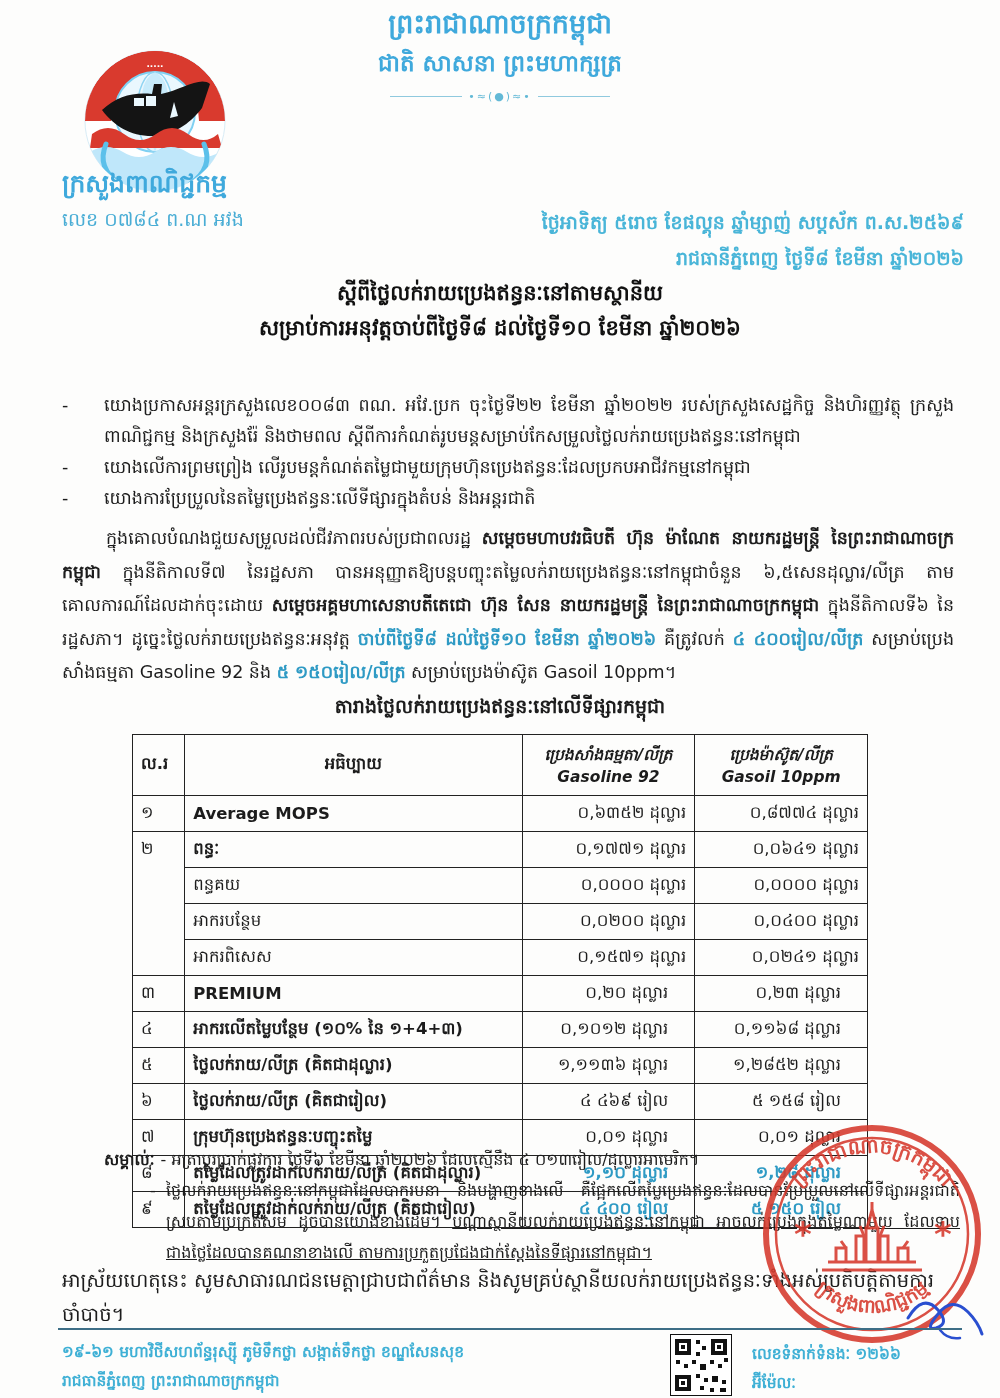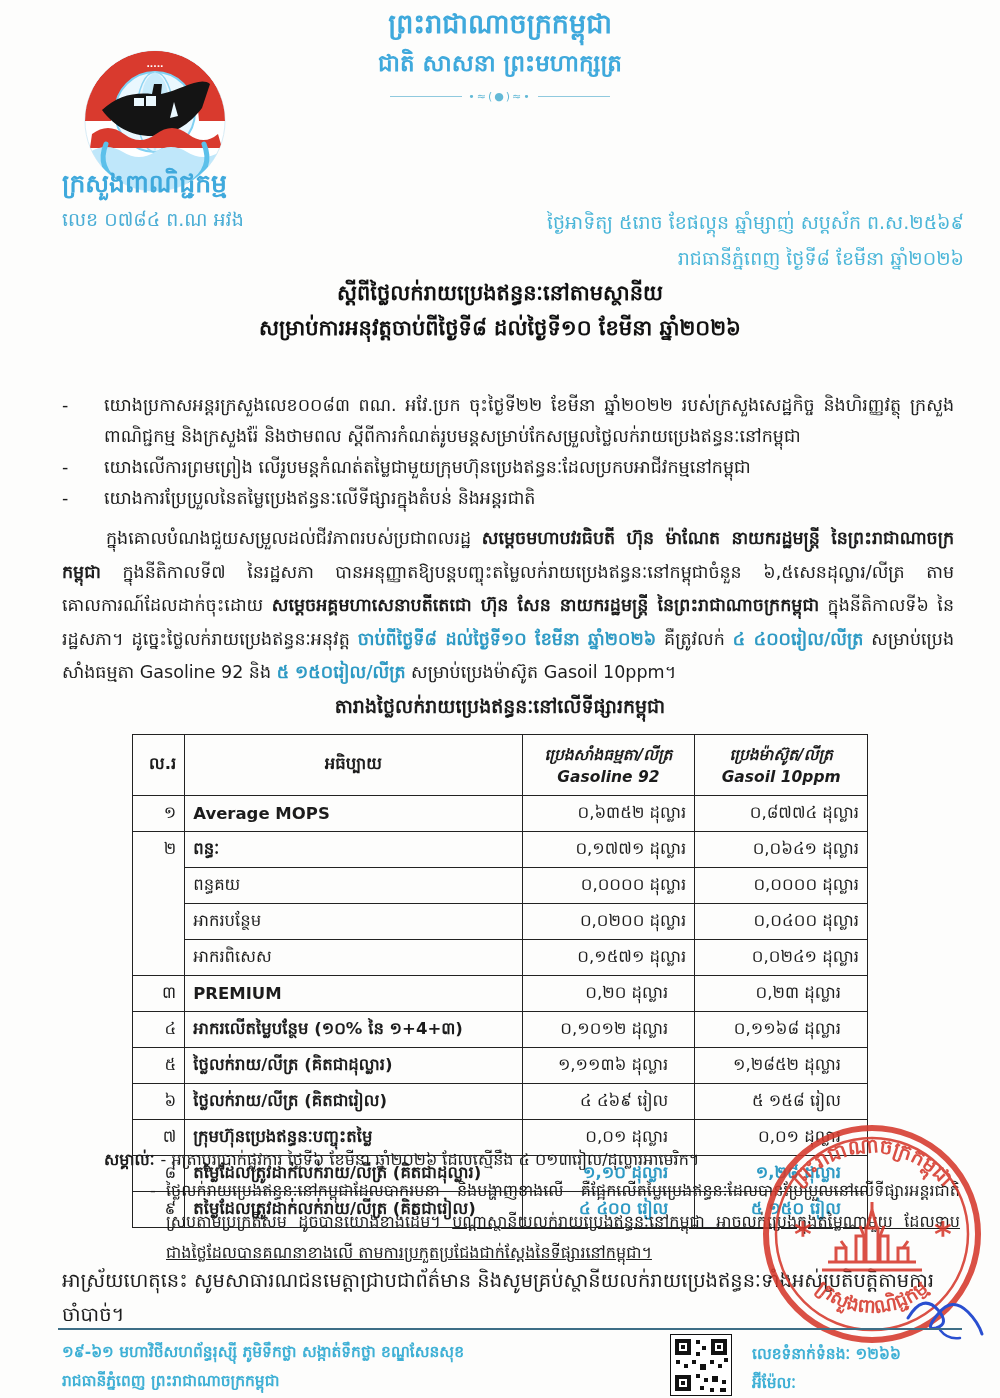--- a/index.html
+++ b/index.html
@@ -13,42 +13,42 @@
   .kingdom{position:absolute;top:4px;left:0;right:0;text-align:center;color:#3fa9dc;}
   .kingdom .l1{font-size:27px;font-weight:bold;line-height:40px;}
   .kingdom .l2{font-size:23px;font-weight:bold;line-height:38px;}
   .ornament{position:absolute;top:90px;left:390px;width:220px;display:flex;align-items:center;color:#63b9d6;}
   .ornament .line{flex:1;border-top:1px solid #8fc9de;}
   .ornament .mid{padding:0 6px;font-size:11px;letter-spacing:2px;}
   .logo{position:absolute;top:48px;left:82px;width:146px;height:146px;}
   .ministry{position:absolute;top:166px;left:62px;color:#3fa9dc;}
   .ministry .name{font-size:25px;font-weight:bold;line-height:36px;}
   .ministry .num{font-size:19px;line-height:34px;color:#49add5;}
-  .dates{position:absolute;top:204px;right:36px;text-align:right;color:#49b5d8;font-size:19px;line-height:36px;}
+  .dates{position:absolute;top:204px;right:36px;text-align:right;color:#49b5d8;font-size:19px;line-height:36px;font-weight:bold;}
   
   .titleblock{position:absolute;top:276px;left:0;right:0;text-align:center;color:#111;}
   .titleblock .t1{font-size:27px;font-weight:bold;line-height:42px;}
   .titleblock .t2{font-size:21px;font-weight:bold;line-height:34px;}
   .titleblock .t3{font-size:21px;font-weight:bold;line-height:36px;}
   
   .bullets{position:absolute;top:390px;left:62px;width:892px;font-size:17.5px;line-height:31px;}
   .bullet{display:flex;}
   .bullet .dash{width:42px;flex:none;}
   .bullet .btxt{flex:1;text-align:justify;}
   .paragraph{position:absolute;top:522px;left:62px;width:892px;font-size:17.5px;line-height:33.5px;text-align:justify;text-indent:44px;}
   .bold{font-weight:bold;}
   .blue{color:#2e9ac4;font-weight:bold;}
   
   .tablewrap{position:absolute;top:694px;left:0;right:0;}
   .tabletitle{text-align:center;font-size:19px;font-weight:bold;margin-bottom:12px;}
   table.price{border-collapse:collapse;margin:0 auto;width:736px;table-layout:fixed;}
   table.price th,table.price td{border:1px solid #222;font-size:16.5px;padding:2px 8px;height:31px;}
   table.price th{font-weight:bold;height:56px;}
   col.c-no{width:52px;} col.c-desc{width:336px;} col.c-g92{width:172px;} col.c-g10{width:172px;}
-  .cell-no{text-align:right;}
+  .cell-no{text-align:left;}
   .cell-desc{text-align:left;}
   .v-center{text-align:right;}
   .v-right{text-align:right;padding-right:26px !important;}
   .sub .cell-desc{font-weight:normal;}
   .mainrow .cell-desc{font-weight:bold;}
   .bluecell{color:#2e9ac4;font-weight:bold;}
   .no-bt{border-top:none !important;}
   .no-bb{border-bottom:none !important;}
   .hdr-sub{font-weight:bold;font-size:15.5px;display:block;font-style:italic;}
   

